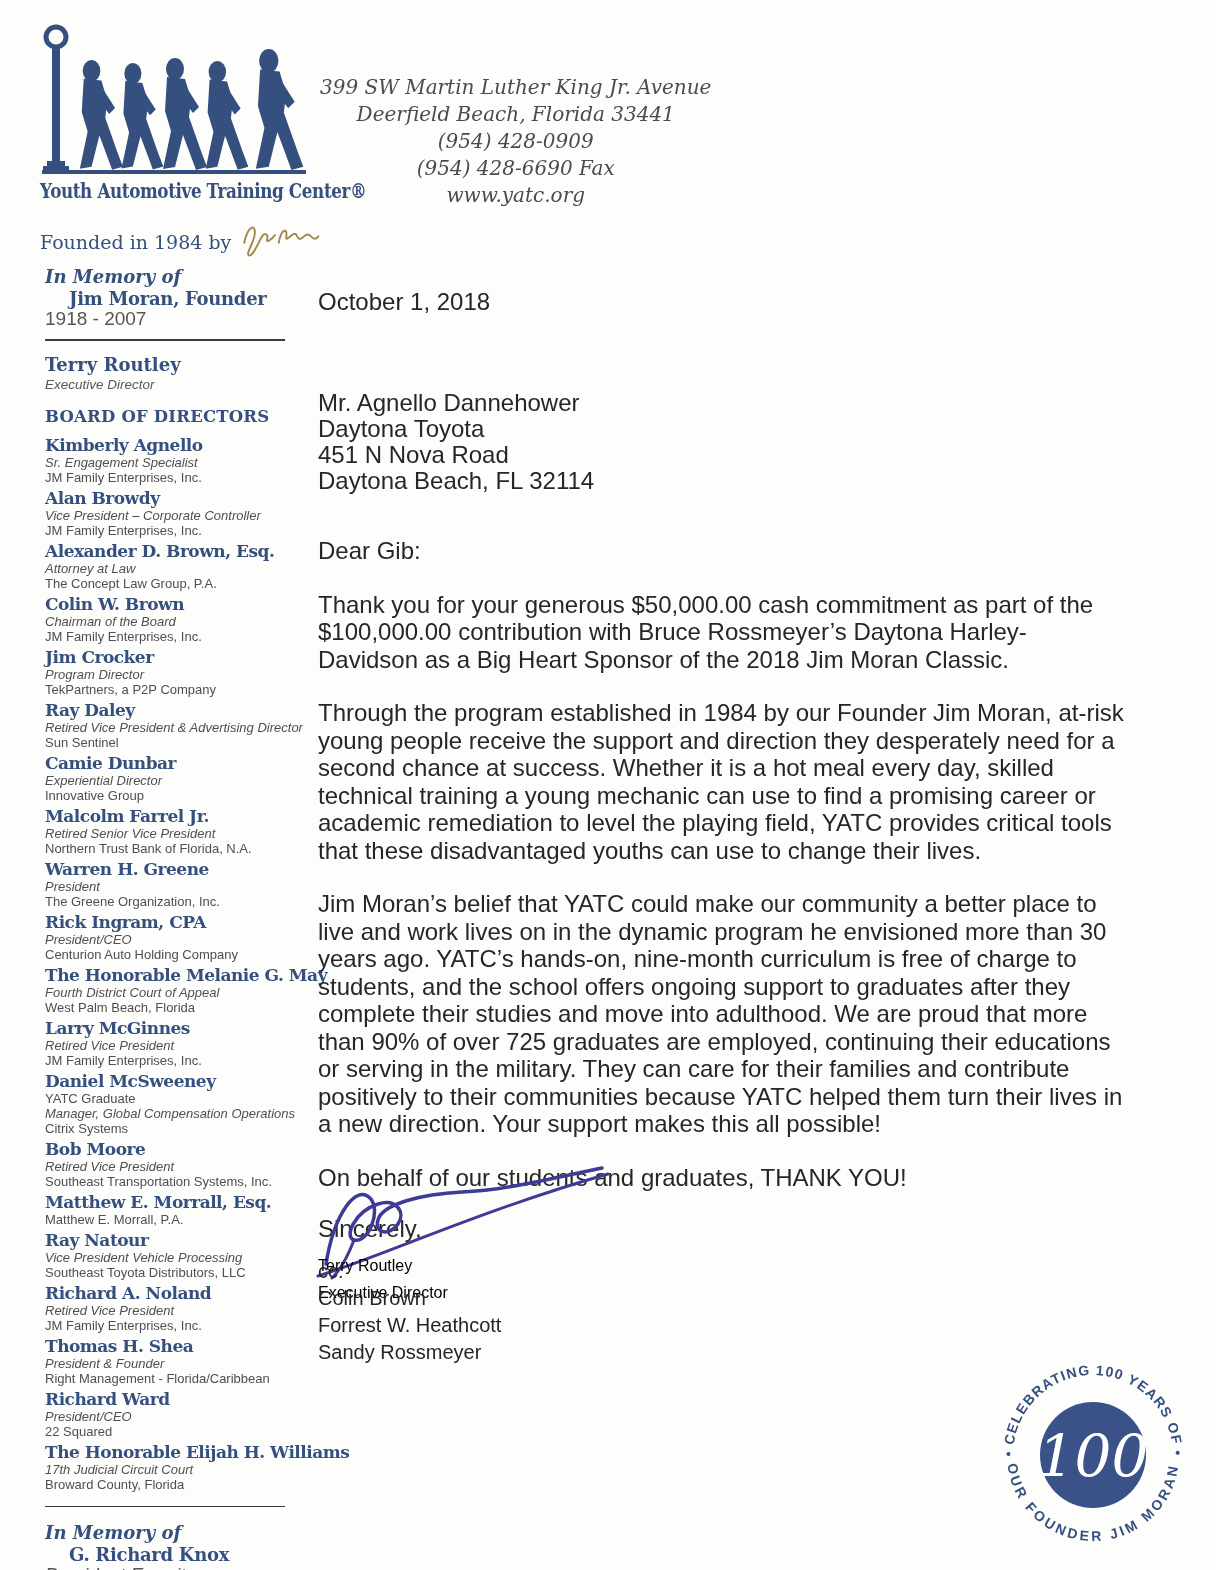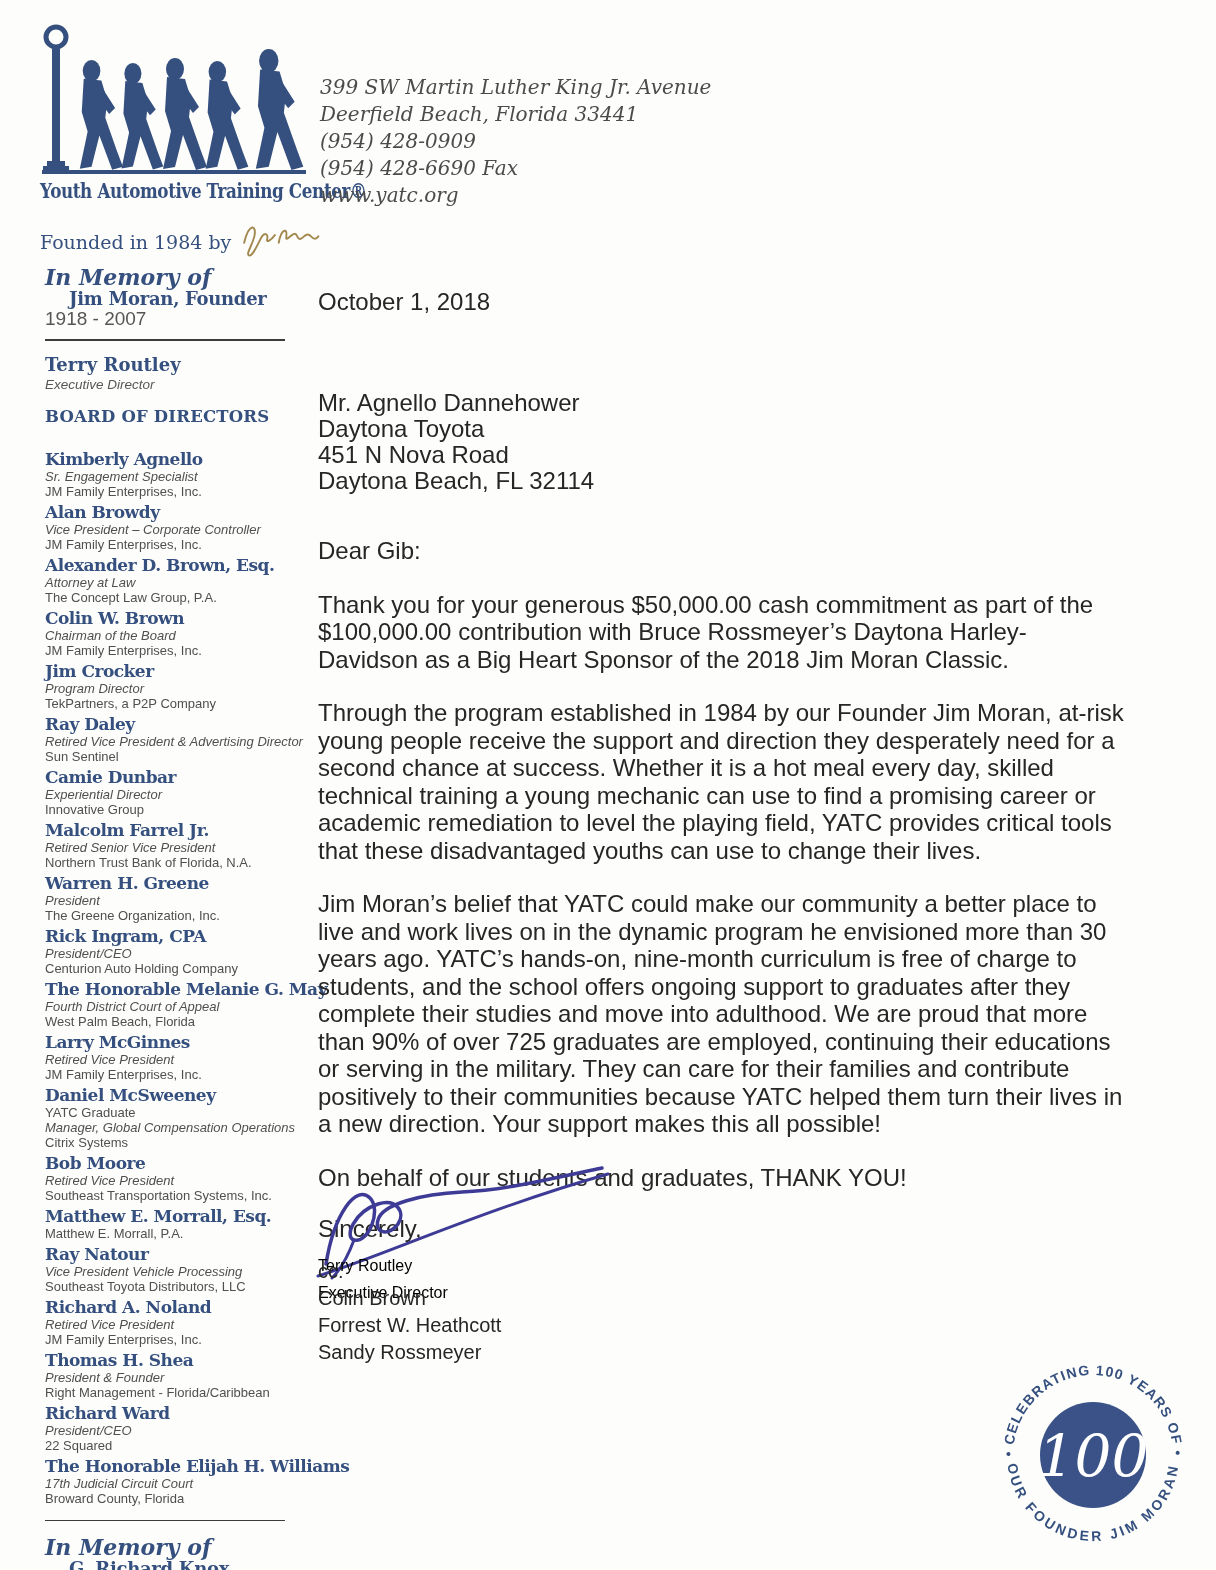--- a/index.html
+++ b/index.html
@@ -25,36 +25,36 @@
   }
   .founded-row{ display:flex; align-items:flex-end; margin-top:8px; }
   .founded-text{
     font-family:"DejaVu Serif", serif; font-size:19px; color:var(--navy);
     padding-bottom:10px; white-space:nowrap;
   }
   .founder-sig{ margin-left:8px; }
   .address{
     position:absolute; left:320px; top:74px;
     font-family:"DejaVu Serif", serif; font-style:italic;
-    font-size:20px; line-height:27px; color:#4b4b4b;
+    font-size:20px; line-height:27px; color:#4b4b4b;text-align:center;
   }
   
   .sidebar{ position:absolute; left:45px; top:266px; width:272px; }
   .mem-line1{ font-family:"DejaVu Serif", serif; font-style:italic; font-weight:bold;
-              font-size:22px; line-height:22px; color:var(--navy); }
+              font-size:18px; line-height:22px; color:var(--navy); }
   .mem-line2{ font-family:"DejaVu Serif", serif; font-weight:bold;
               font-size:18px; line-height:22px; color:var(--navy); letter-spacing:-0.3px;margin-left:24px; }
   .mem-line3{ font-size:19px; line-height:17px; color:#565656; margin-top:0; }
   .side-rule{ border:none; border-top:2px solid #3c3c3c; width:240px; margin:12px 0 13px 0; }
   .side-rule.thin{ border-top-width:1.5px; margin:14px 0 15px 0; }
   .director-name{ font-family:"DejaVu Serif", serif; font-weight:bold; font-size:18px;
                   line-height:22px; color:var(--navy); }
   .director-title{ font-size:13.5px; font-style:italic; color:#565656; line-height:17px; }
   .board-heading{ font-family:"DejaVu Serif", serif; font-weight:bold; font-size:16.5px;
-                  color:var(--navy); margin:14px 0 23px 0; letter-spacing:0.2px; }
+                  color:var(--navy); margin:14px 0 9px 0; letter-spacing:0.2px; }
   .board-entry{ margin-bottom:3px; }
   .b-name{ font-family:"DejaVu Serif", serif; font-weight:bold; font-size:17px;
            line-height:20px; color:var(--navy); letter-spacing:-0.5px; white-space:nowrap; }
   .b-line{ font-size:13px; line-height:15px; color:var(--muted); }
   .b-line.it{ font-style:italic; }
   
   .letter{ position:absolute; left:318px; top:290px; width:806px;
            font-size:24px; line-height:27.5px; color:var(--body); }
   .date-line{ line-height:24px; }
   .recipient{ margin-top:76px; line-height:26px; }

